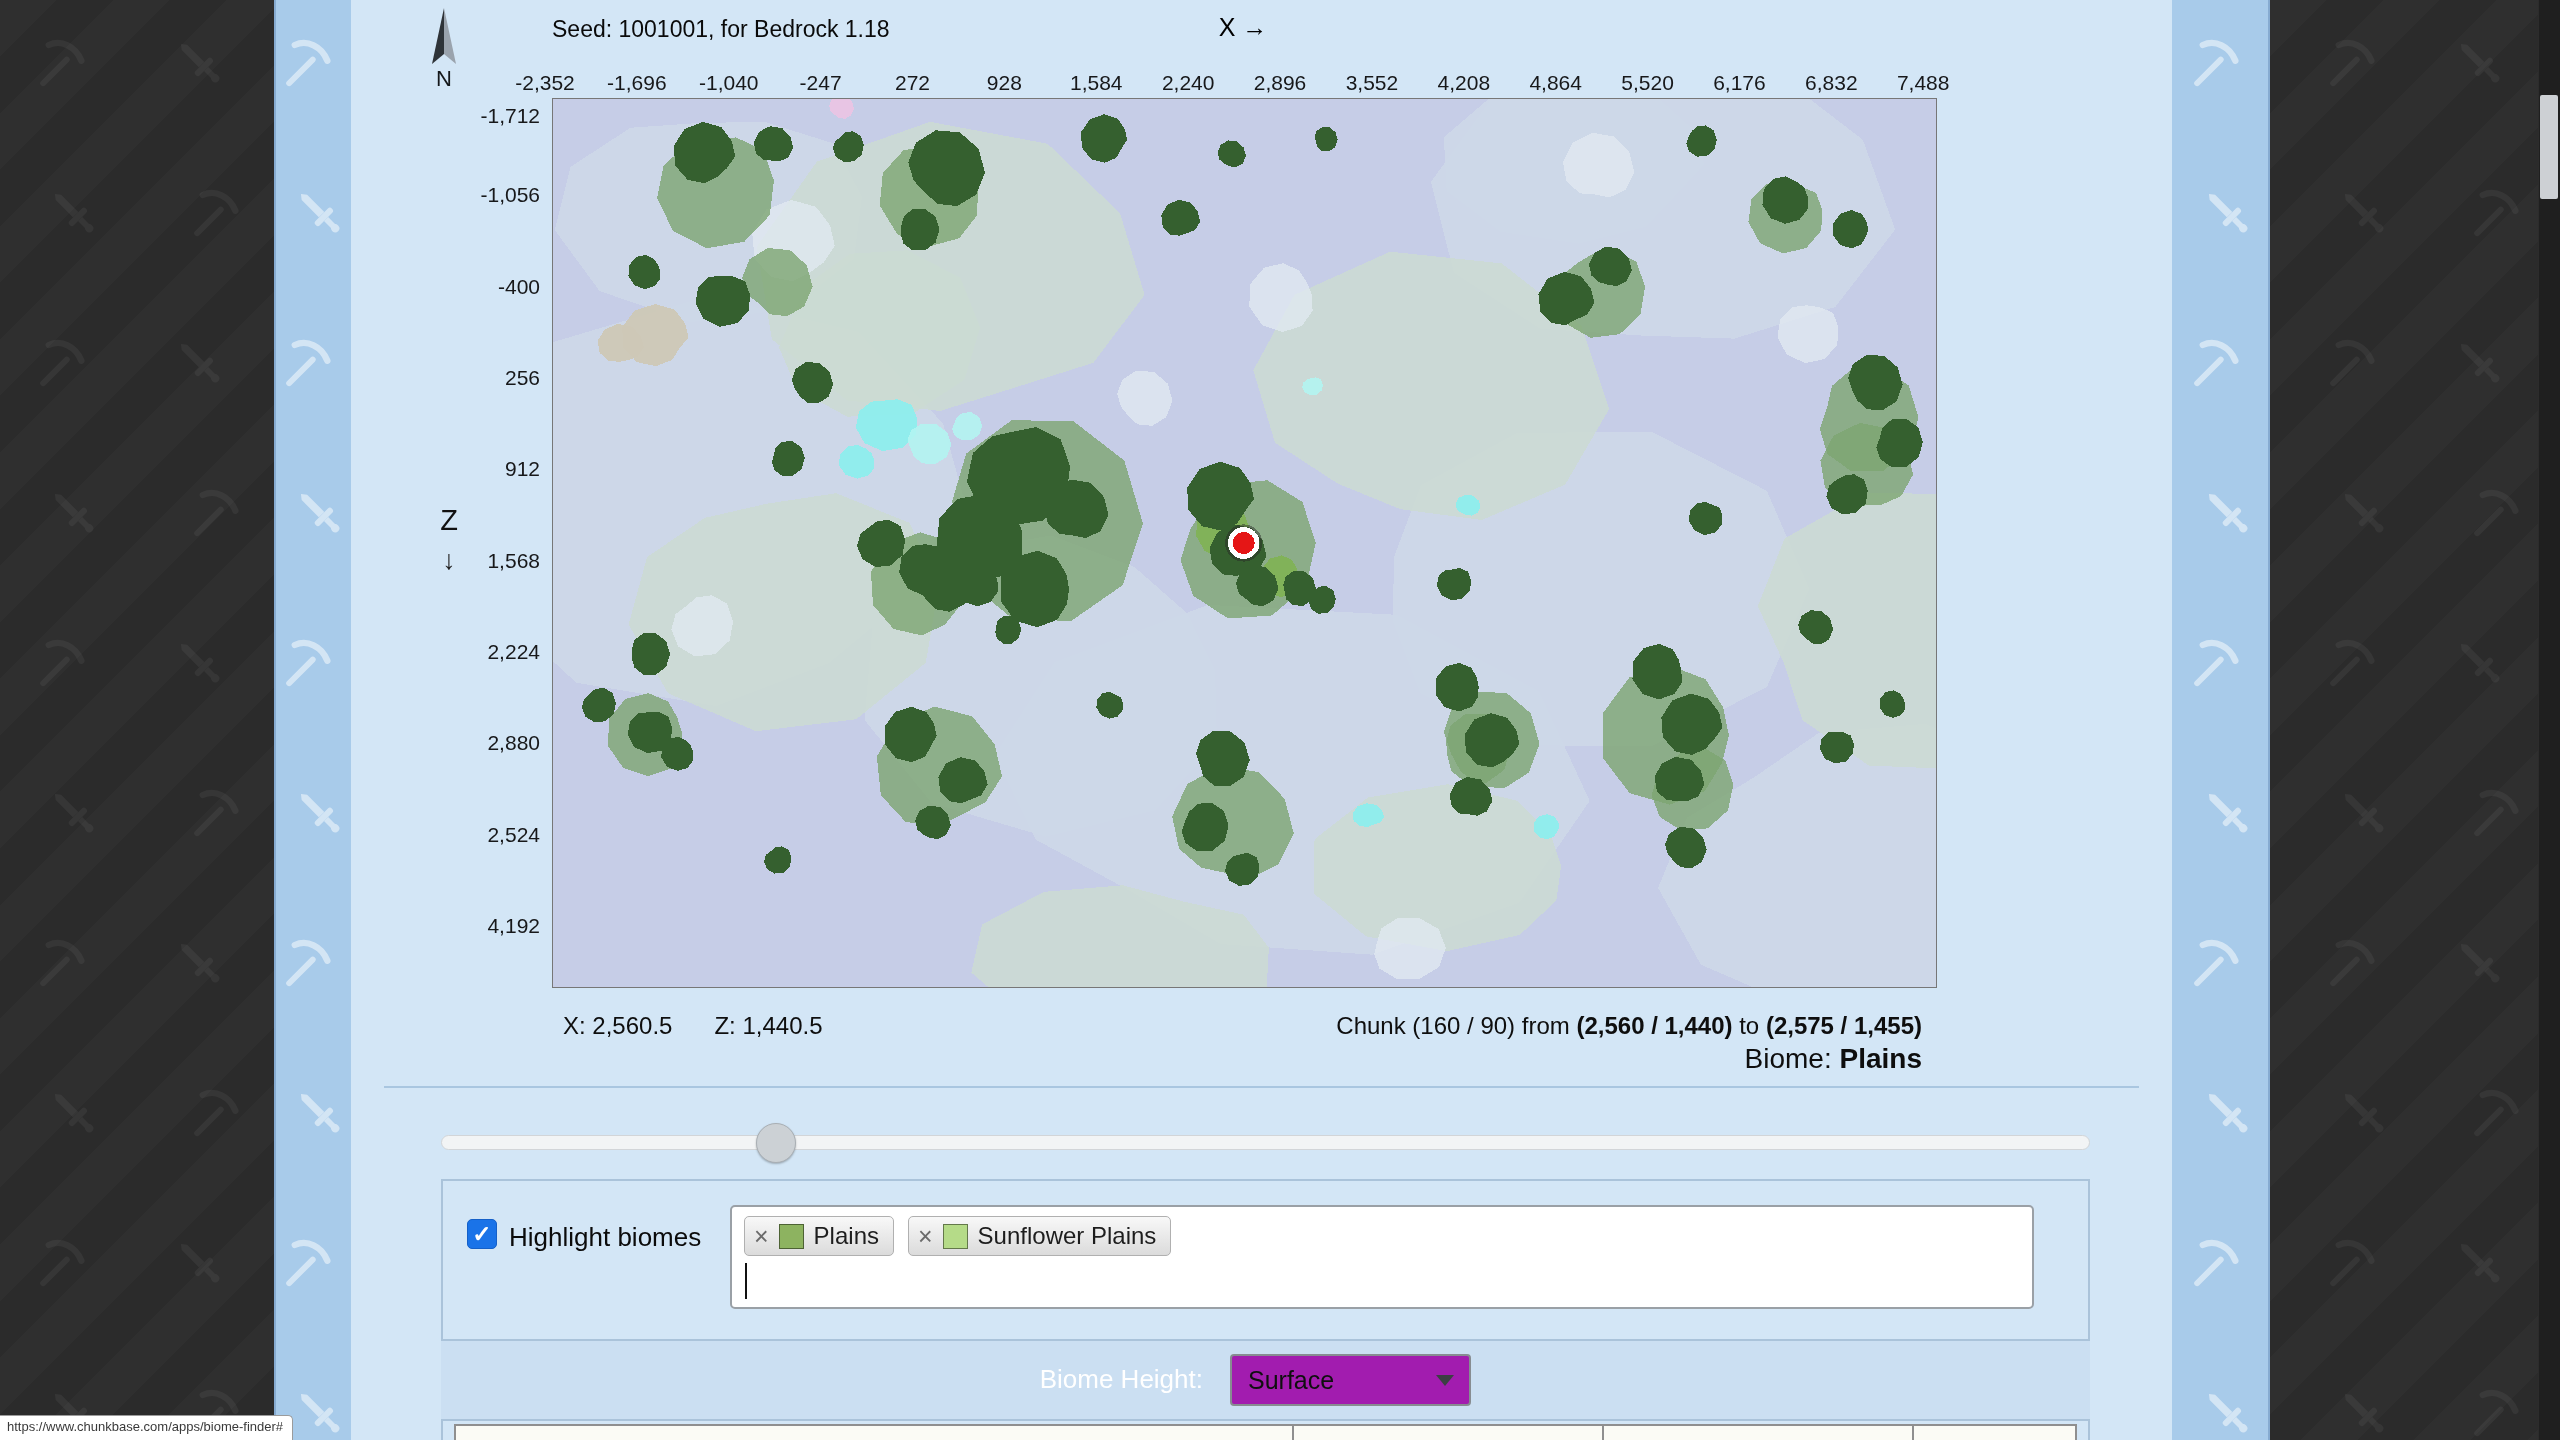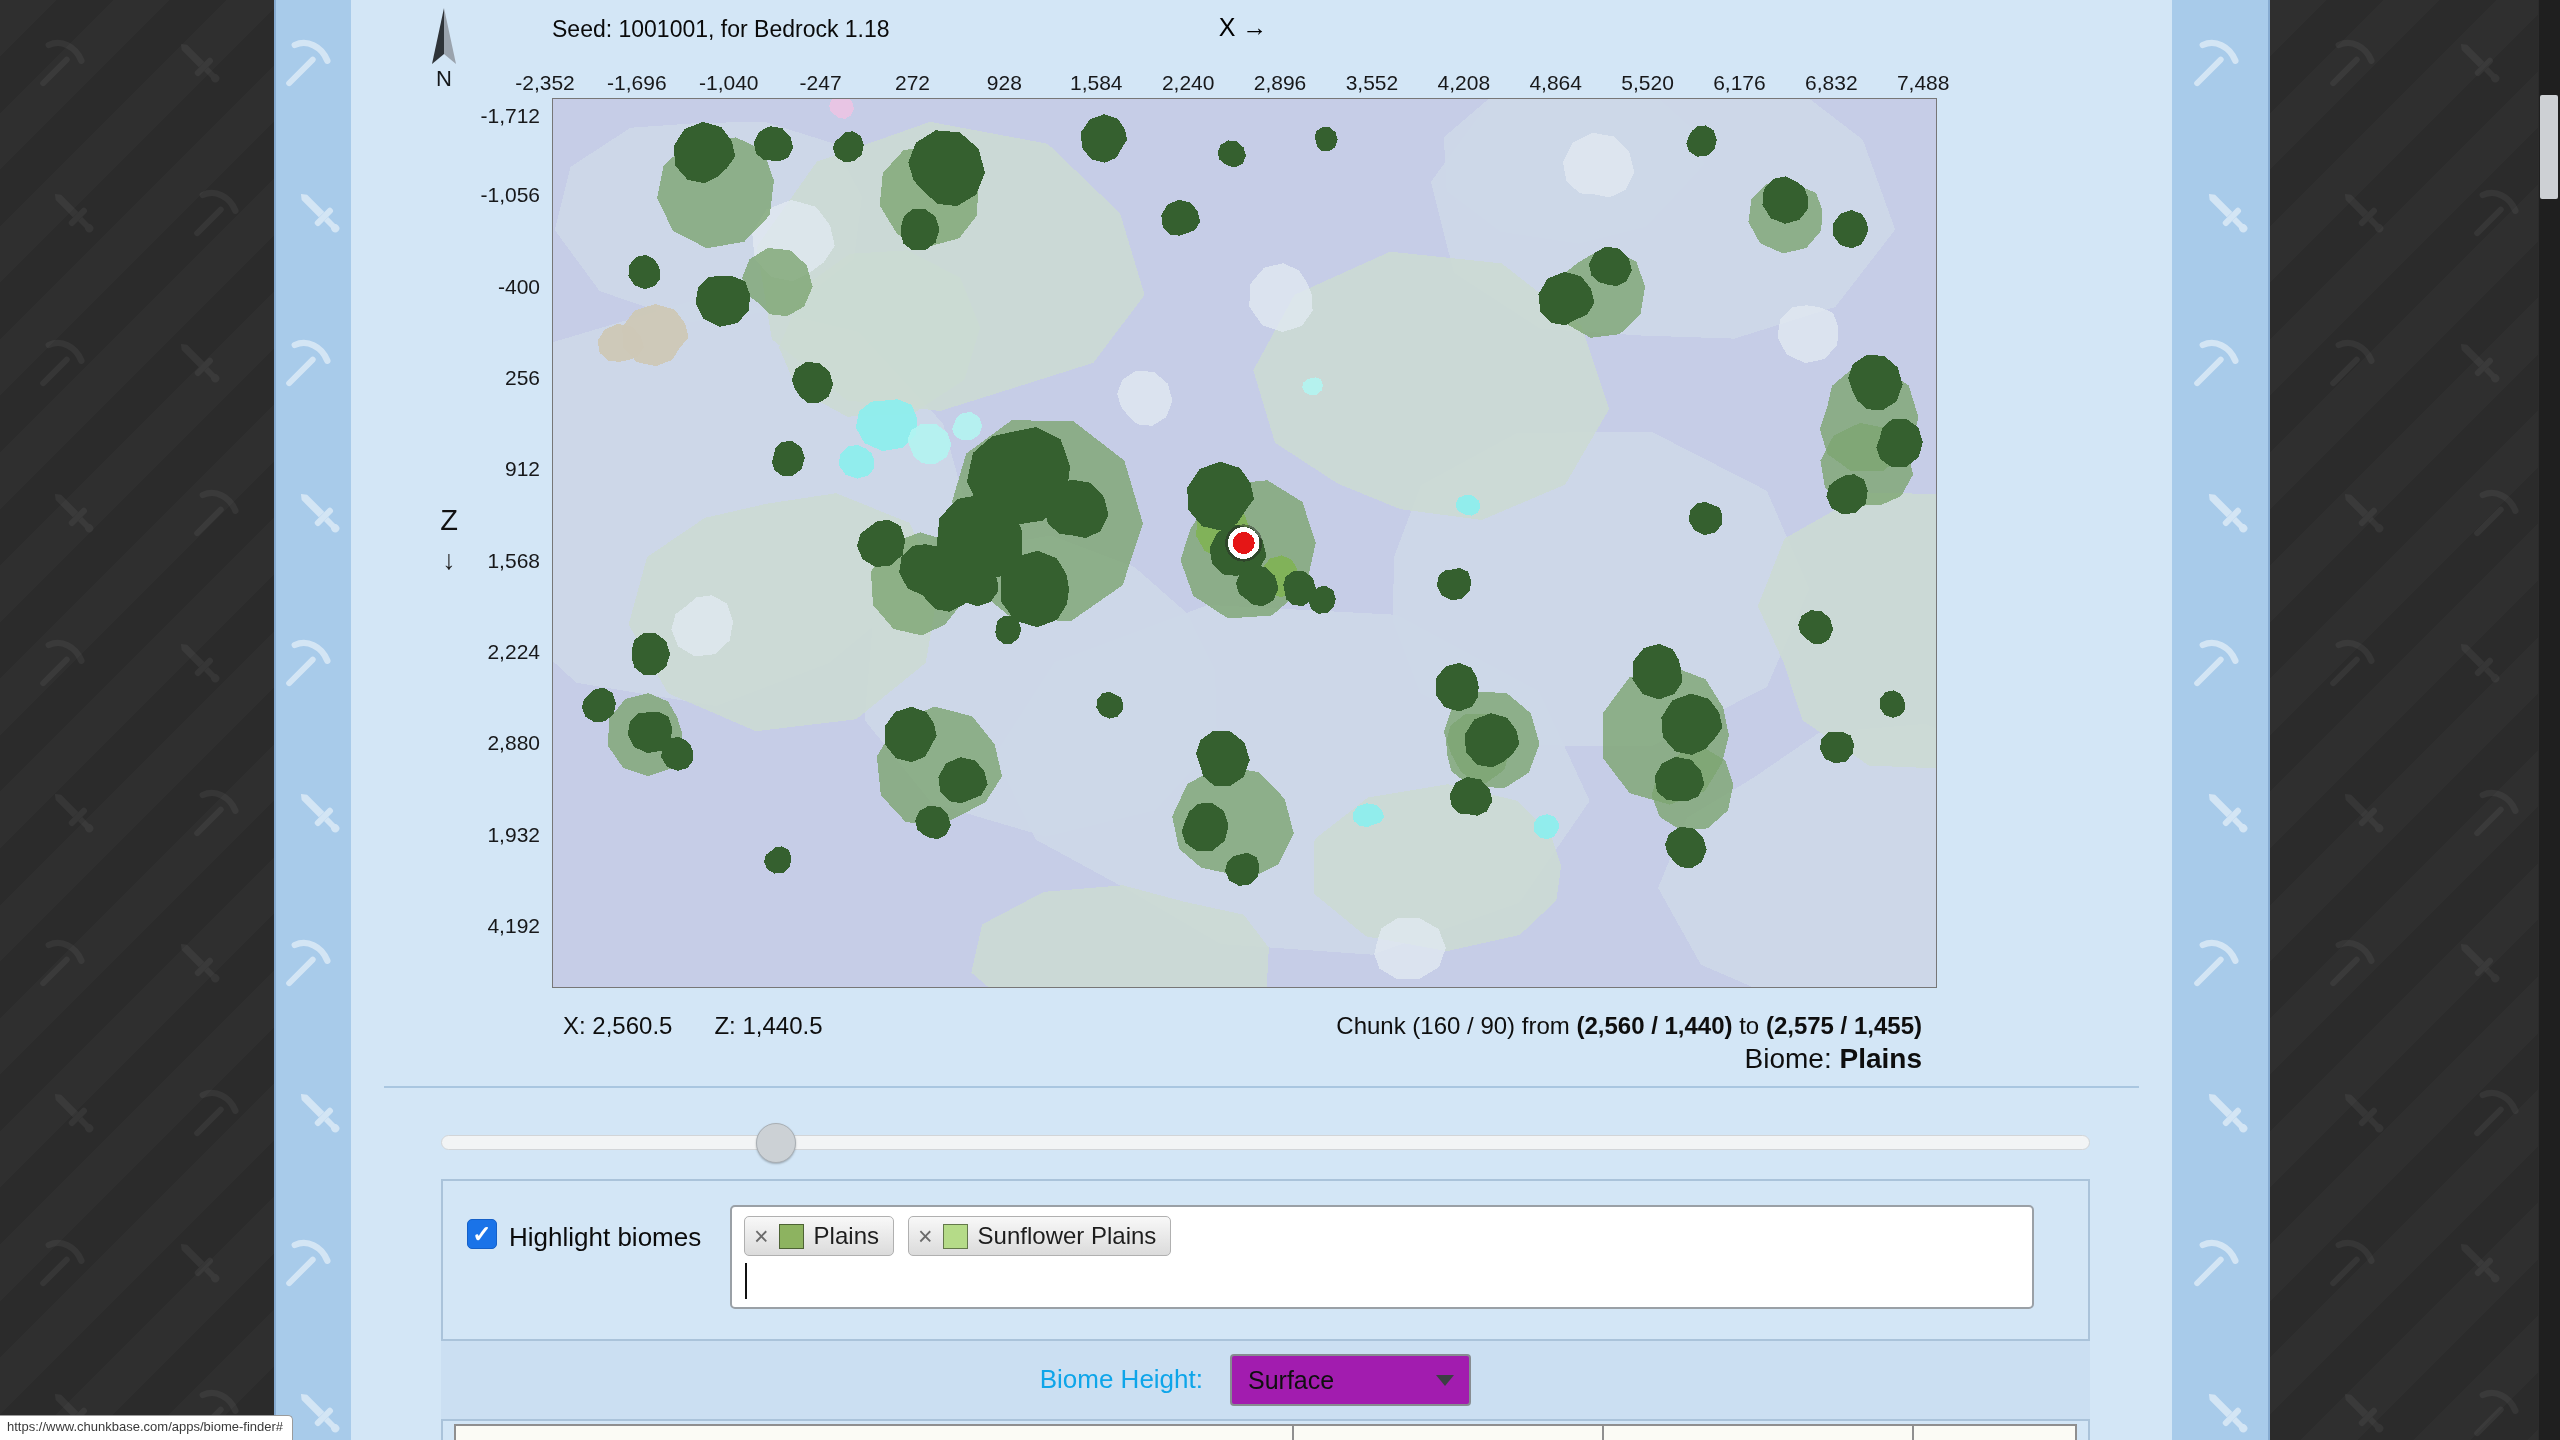--- a/index.html
+++ b/index.html
@@ -68,21 +68,21 @@
   .tag{display:inline-flex;align-items:center;gap:10px;padding:5px 14px 5px 9px;
     background:linear-gradient(#f8f8f8,#dbdbdb);border:1px solid #b0b0b0;border-radius:5px;}
   .tag-x{color:#6b6b6b;font-size:25px;line-height:1;}
   .swatch{width:25px;height:25px;border:1px solid rgba(0,0,0,.45);display:inline-block;box-sizing:border-box;}
   .tag-label{font-size:24px;color:#1d1d1d;white-space:nowrap;}
   .caret{position:absolute;left:13px;top:56px;width:2px;height:36px;background:#111;animation:blink 1s steps(1) infinite;}
   @keyframes blink{0%,55%{opacity:1}56%,100%{opacity:0}}
 
   .bh-row{left:441px;top:1339px;width:1649px;height:82px;background:#cbdff2;
     border-top:2px solid #aac3da;border-bottom:2px solid #aac3da;box-sizing:border-box;}
-  .bh-label{right:1357px;top:1364px;font-size:26px;color:#0ea5e9;}
+  .bh-label{right:1357px;top:1364px;font-size:26px;color:#ffffff;}
   .select{left:1230px;top:1354px;width:241px;height:52px;background:#a21caf;
     border:2px solid #878c91;border-radius:4px;box-sizing:border-box;}
   .select-value{position:absolute;left:16px;top:50%;transform:translateY(-50%);font-size:25px;color:#0f0f0f;}
   .select-arrow{position:absolute;right:15px;top:19px;width:0;height:0;
     border-left:9px solid transparent;border-right:9px solid transparent;border-top:11px solid #3c3f43;}
 
   
   .table-sliver{left:454px;top:1424px;width:1623px;height:16px;background:#fbfbf5;
     border:2px solid #8f8f8f;border-bottom:none;box-sizing:border-box;}
   .col-line{position:absolute;top:0;width:2px;height:100%;background:#8f8f8f;}
@@ -501,21 +501,21 @@
     </div>
   <div class="abs" id="zticks">
       <span class="ztick" style="top: 116px;">-1,712</span>
       <span class="ztick" style="top: 195.35px;">-1,056</span>
       <span class="ztick" style="top: 286.7px;">-400</span>
       <span class="ztick" style="top: 378.05px;">256</span>
       <span class="ztick" style="top: 469.4px;">912</span>
       <span class="ztick" style="top: 560.75px;">1,568</span>
       <span class="ztick" style="top: 652.1px;">2,224</span>
       <span class="ztick" style="top: 743.45px;">2,880</span>
-      <span class="ztick" style="top: 834.8px;">1,932</span>
+      <span class="ztick" style="top: 834.8px;">2,524</span>
       <span class="ztick" style="top: 926.15px;">4,192</span>
     </div>
   <div class="abs zlabel">Z</div>
   <div class="abs zarrow">↓</div>
 
   <div class="abs map-wrap">
     <svg viewBox="0 0 847 544" preserveAspectRatio="none" shape-rendering="crispEdges">
       <rect x="0" y="0" width="847" height="544" fill="#c6cde7"></rect>
       <g id="blobs">
           <path d="M255.9 260.0L213.9 308.3L168.9 345.6L99.9 371.9L14.3 357.6L-48.8 299.6L-56.1 218.6L-0.2 149.0L95.0 120.7L187.0 142.6L238.9 198.9Z" fill="#cdd8e8" fill-opacity="0.9"></path>

